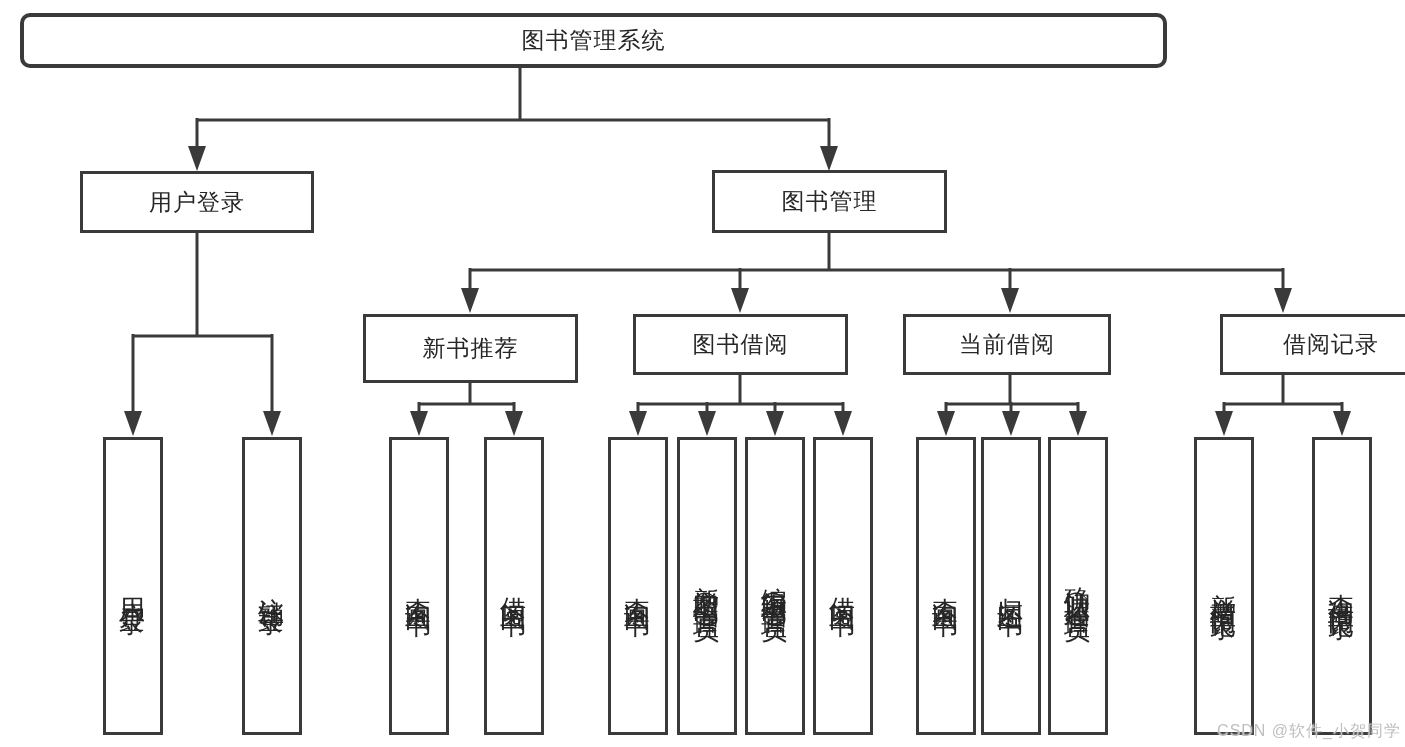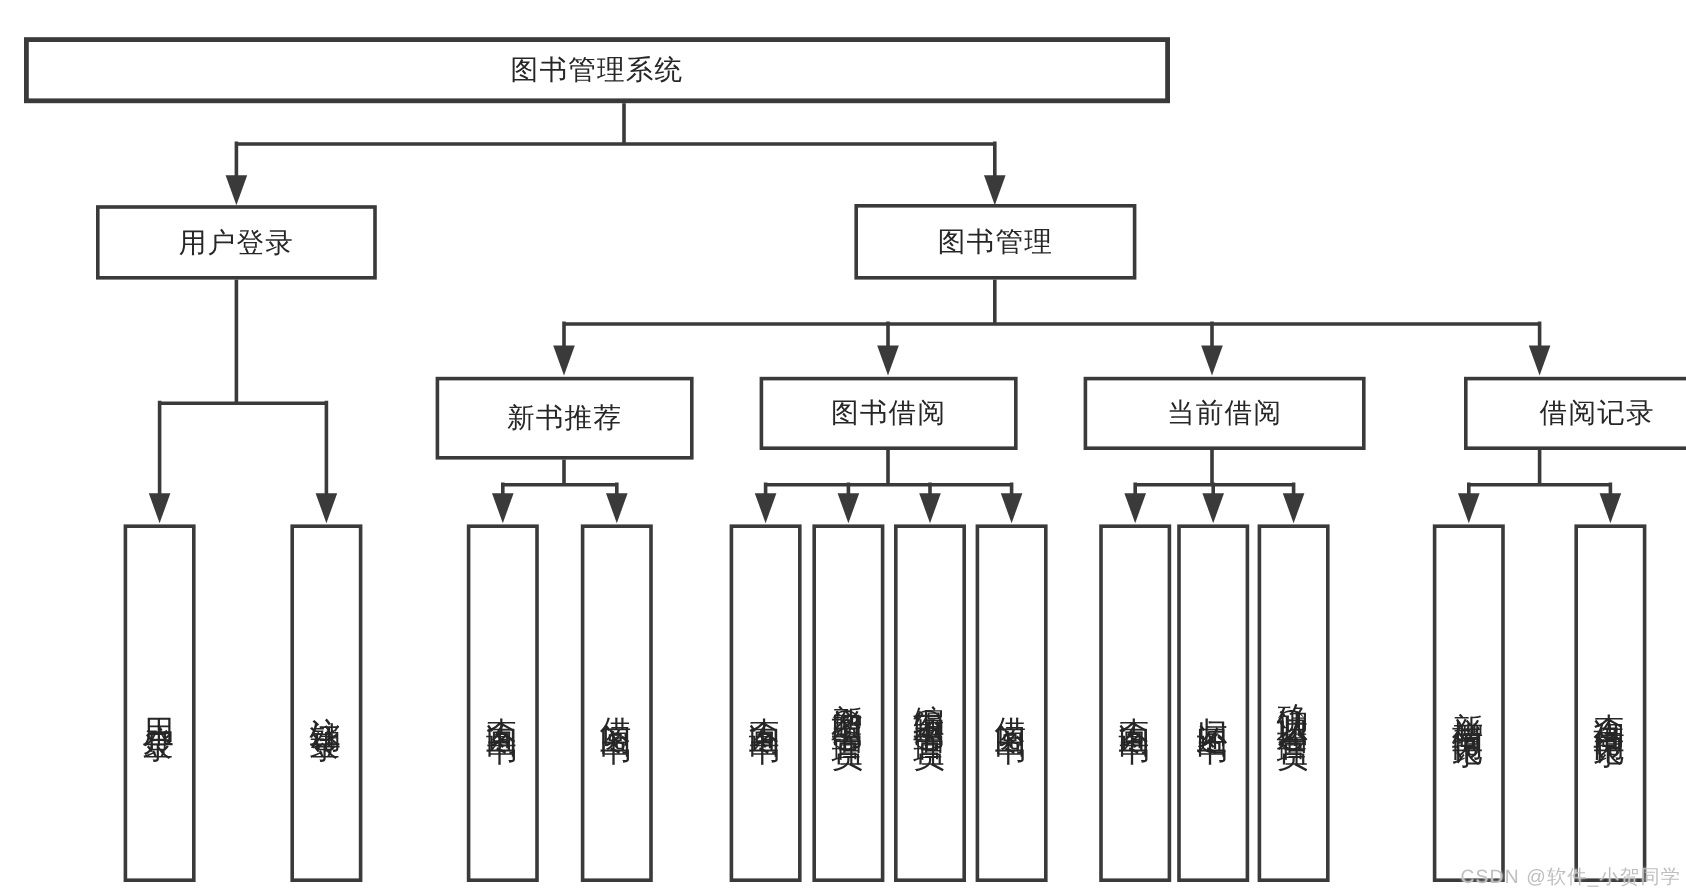--- a/index.html
+++ b/index.html
@@ -87,38 +87,38 @@
       <polygon points="766,411 784,411 775,436"></polygon>
       <polygon points="834,411 852,411 843,436"></polygon>
       <polygon points="937,411 955,411 946,436"></polygon>
       <polygon points="1002,411 1020,411 1011,436"></polygon>
       <polygon points="1069,411 1087,411 1078,436"></polygon>
       <polygon points="1215,411 1233,411 1224,436"></polygon>
       <polygon points="1333,411 1351,411 1342,436"></polygon>
     </g>
   </svg>
 
-  <div class="box root-box" style="left:20px;top:31px;width:955px;height:55px;">
+  <div class="box root-box" style="left:20px;top:13px;width:1147px;height:55px;border-radius:10px;">
     <span>图书管理系统</span>
   </div>
 
   <div class="box" style="left:80px;top:171px;width:234px;height:62px;">
     <span>用户登录</span>
   </div>
   <div class="box" style="left:712px;top:170px;width:235px;height:63px;">
     <span>图书管理</span>
   </div>
 
   <div class="box" style="left:363px;top:314px;width:215px;height:69px;">
     <span>新书推荐</span>
   </div>
   <div class="box" style="left:633px;top:314px;width:215px;height:61px;">
     <span>图书借阅</span>
   </div>
-  <div class="box" style="left:903px;top:314px;width:235px;height:61px;">
+  <div class="box" style="left:903px;top:314px;width:208px;height:61px;">
     <span>当前借阅</span>
   </div>
   <div class="box" style="left:1220px;top:314px;width:222px;height:61px;">
     <span>借阅记录</span>
   </div>
 
   <div class="box v-box" style="left:103px;top:437px;width:60px;height:298px;">
     <span>用户登录</span>
   </div>
   <div class="box v-box" style="left:242px;top:437px;width:60px;height:298px;">

